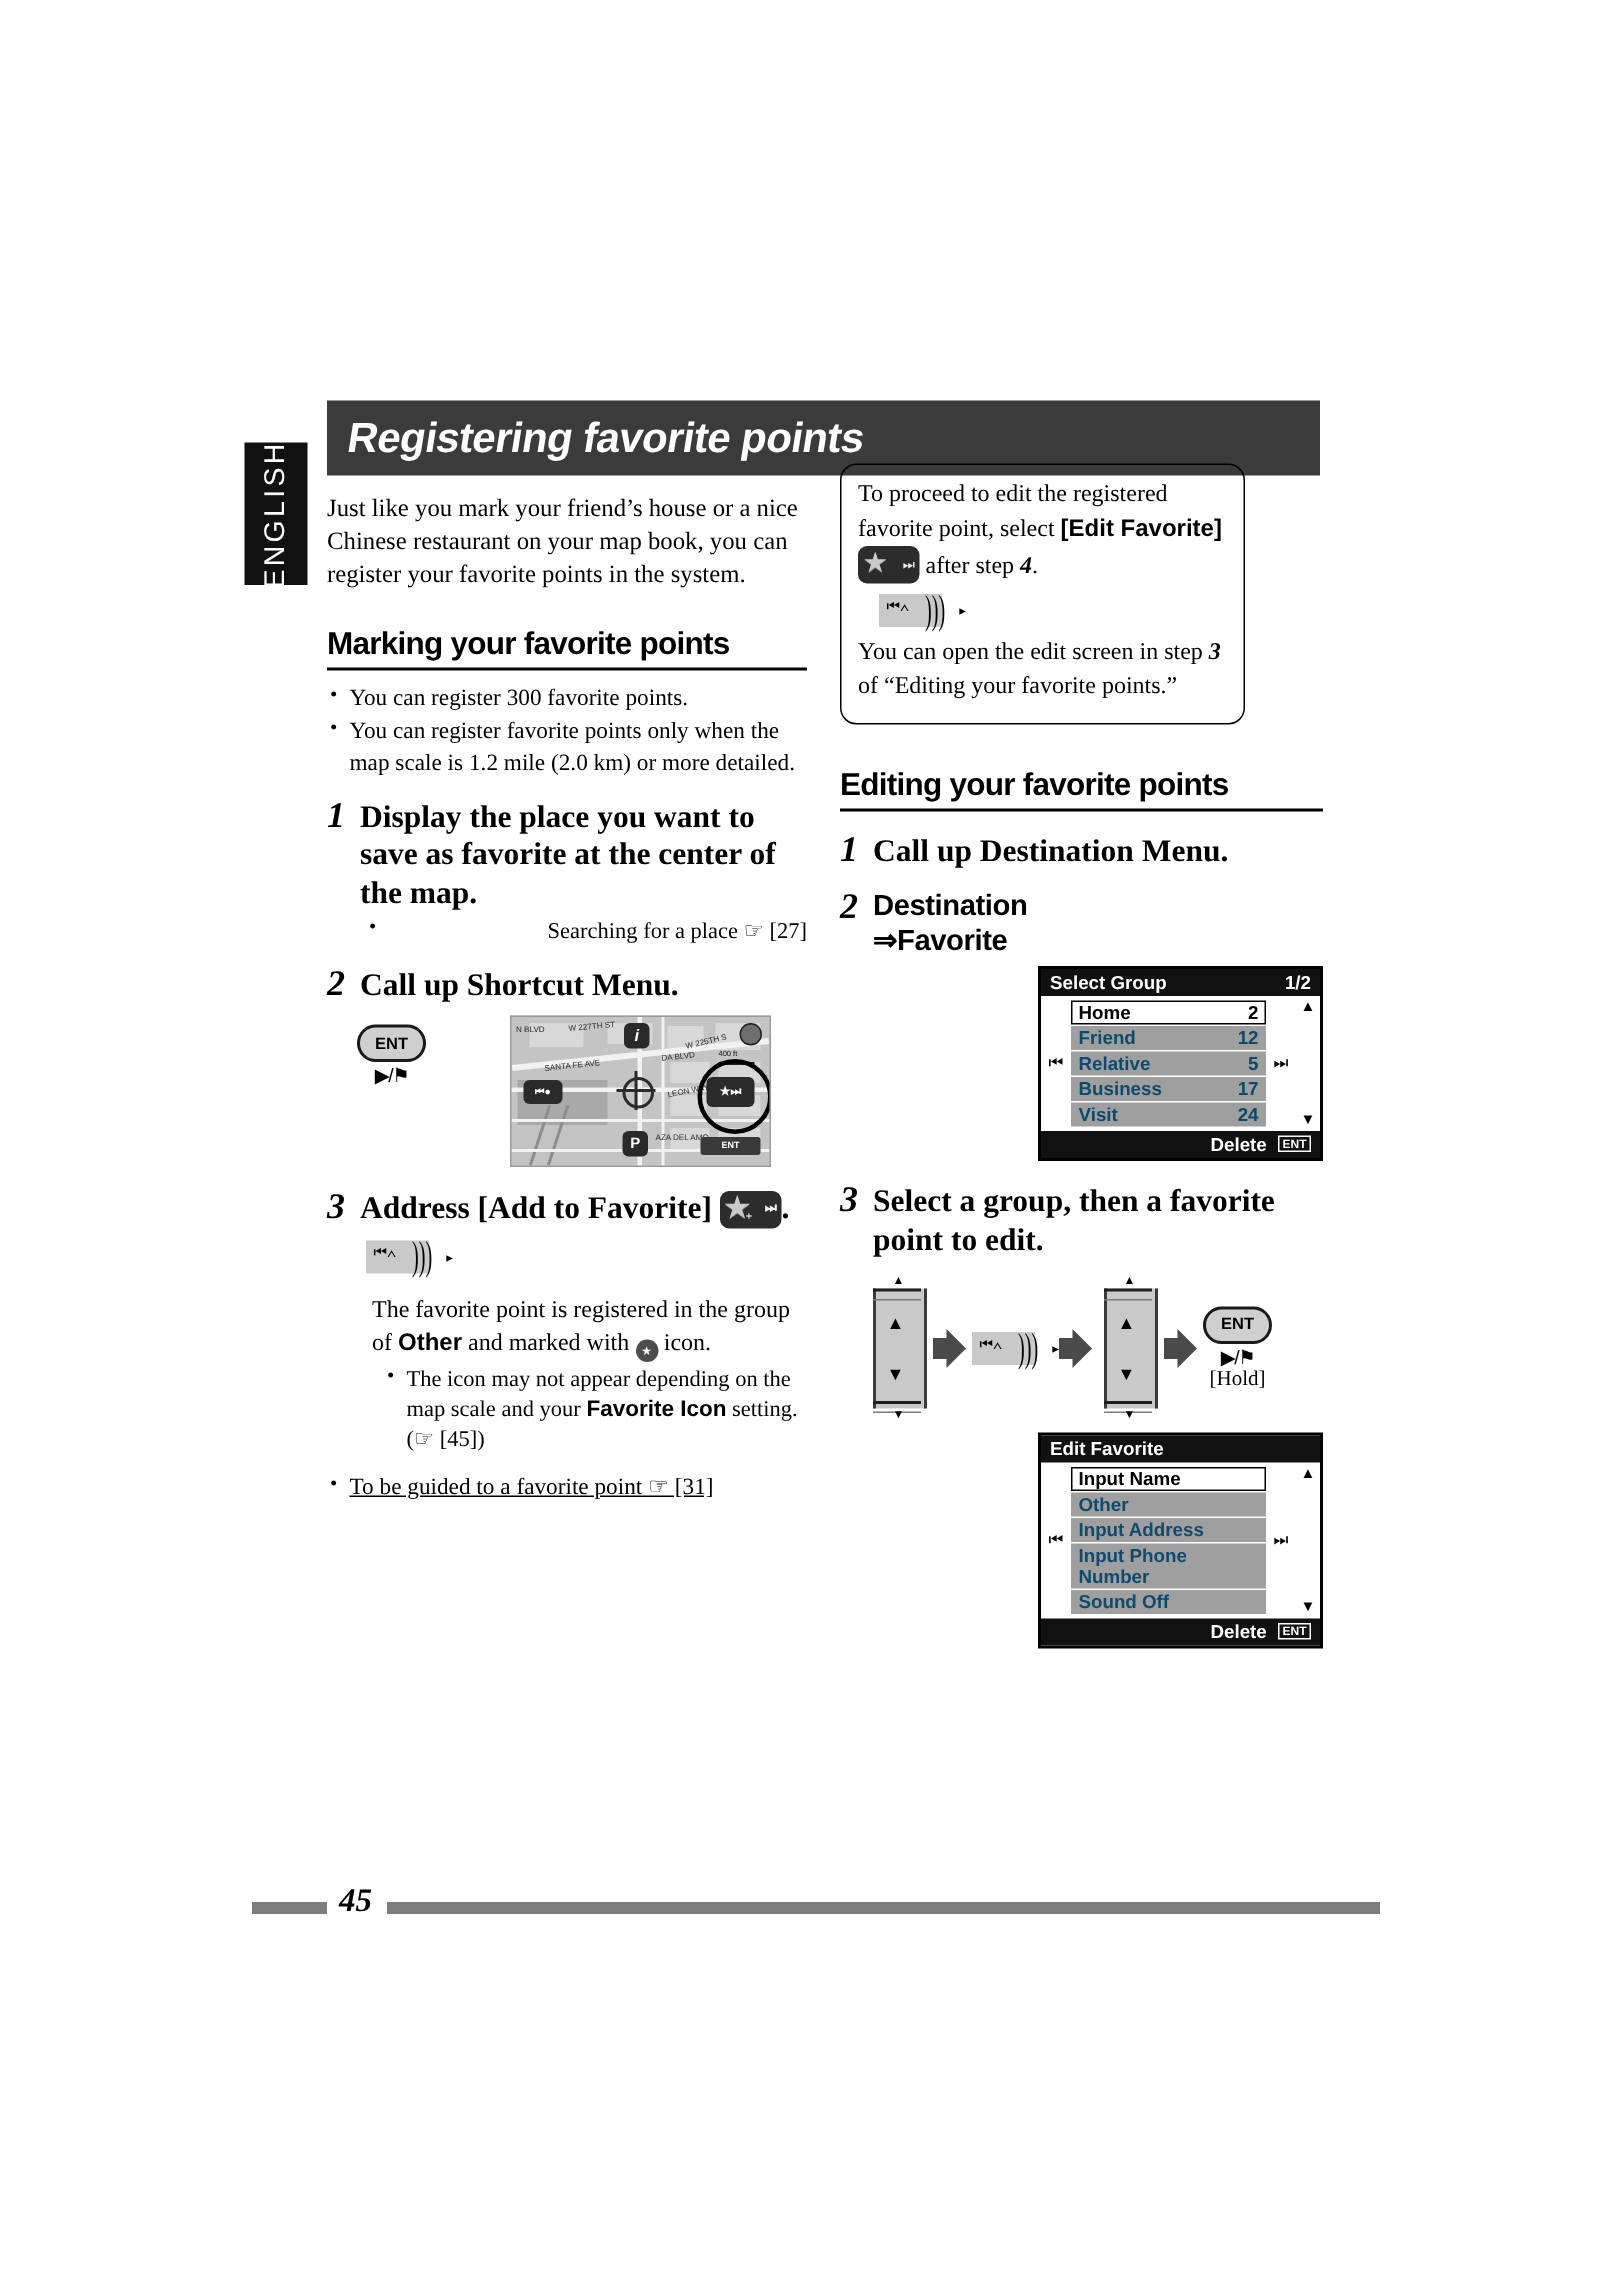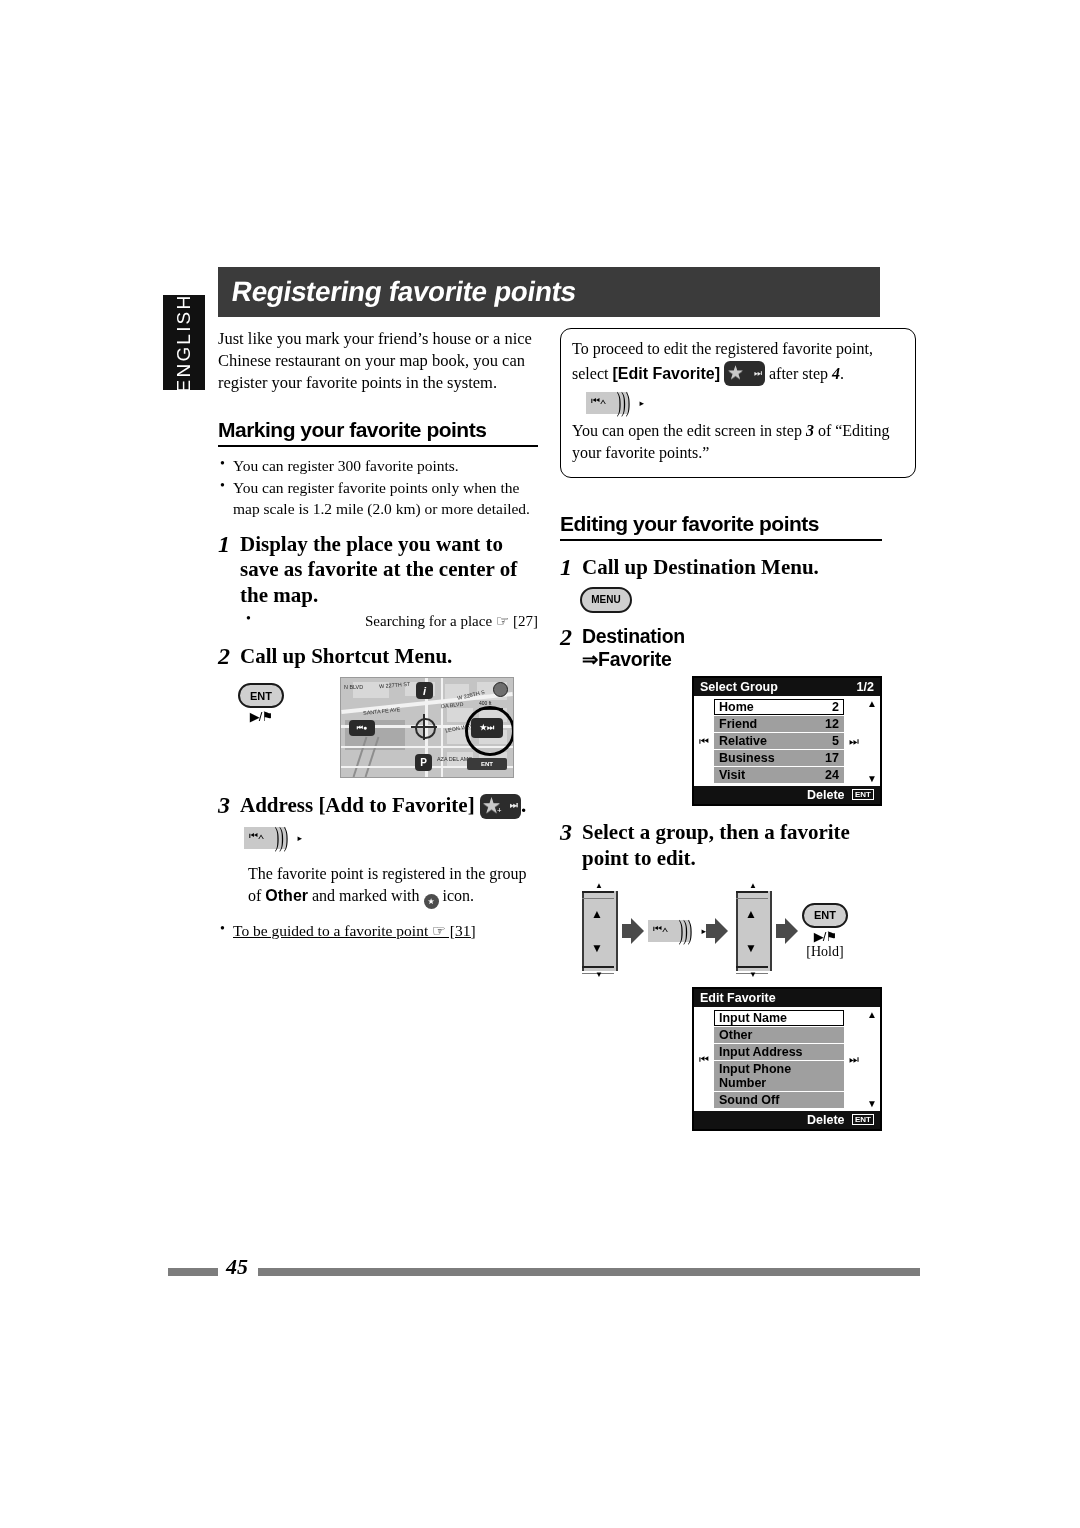--- a/index.html
+++ b/index.html
@@ -43,21 +43,21 @@
   
   .step{display:flex;align-items:flex-start;margin-top:10px;}
   .step .num{font-family:"Liberation Serif", serif;font-weight:700;
              font-style:italic;font-size:24px;line-height:1;width:22px;
              flex:0 0 22px;}
   .step .txt{font-size:21px;font-weight:700;line-height:1.22;}
   .step .txt.sans{font-family:"Liberation Sans", sans-serif;font-size:19.5px;
              letter-spacing:-0.3px;}
 
   
-  .notebox{position:absolute;left:560px;top:328px;width:356px;
+  .notebox{position:absolute;left:560px;top:309px;width:270px;
            border:1.6px solid #000;border-radius:11px;padding:9px 11px 10px;
            box-sizing:border-box;}
   .notebox p{margin:0 0 2px;font-size:16px;line-height:1.42;}
 
   
   .ent-btn{width:46px;height:25px;border-radius:13px;background:#cfcfcf;
       border:2px solid #1a1a1a;display:flex;align-items:center;
       justify-content:center;font-family:"Liberation Sans", sans-serif;
       font-weight:700;font-size:11px;color:#000;box-sizing:border-box;}
   .ent-sub{font-size:13px;text-align:center;letter-spacing:-1px;margin-top:1px;
@@ -111,21 +111,21 @@
   .lcd{width:190px;border:2px solid #000;background:#fff;box-sizing:border-box;
        font-family:"Liberation Sans", sans-serif;}
   .lcd .tbar{background:#111;color:#fff;font-weight:700;font-size:12.5px;
        padding:2px 6px;display:flex;justify-content:space-between;}
   .lcd .mid{display:flex;align-items:stretch;}
   .lcd .side{width:20px;display:flex;align-items:center;justify-content:center;
        font-size:11px;color:#000;}
   .lcd .rows{flex:1;padding:2px 0;}
   .lcd .row{display:flex;justify-content:space-between;font-weight:700;
        font-size:12.5px;padding:1px 5px;margin:1px 0;background:#9f9f9f;
-       color:#000000;}
+       color:#0c4a6e;}
   .lcd .row.sel{background:#fff;color:#000;border:1.5px solid #000;
        padding:0px 4px;}
   .lcd .bbar{background:#111;color:#fff;font-weight:700;font-size:12.5px;
        padding:2px 6px;text-align:right;}
   .lcd .bbar .ent{display:inline-block;border:1px solid #fff;font-size:8px;
        padding:0 2px;margin-left:4px;vertical-align:2px;}
   .lcd .arrows{width:16px;display:flex;flex-direction:column;
        justify-content:space-between;align-items:center;padding:2px 0;
        font-size:10px;}
 
@@ -266,20 +266,27 @@
     </div>
 
     <p class="body" style="margin:14px 0 0 30px;font-size:16px;">
       <span>The favorite point is registered in the group of</span>
       <b class="sans">Other</b>
       <span>and marked with</span>
       <span style="display:inline-block;width:15px;height:15px;border-radius:50%;background:#4d4d4d;color:#fff;font-size:8px;text-align:center;line-height:15px;vertical-align:-3px;">★</span>
       <span>icon.</span>
     </p>
 
+    <ul class="bul sm" style="margin:2px 0 0 38px;">
+      <li>
+        <span>The icon may not appear depending on the map scale and your</span>
+        <b class="sans">Favorite Icon</b>
+        <span>setting. (☞ [45])</span>
+      </li>
+    </ul>
 
     <ul class="bul" style="margin-top:12px;text-decoration:underline;">
       <li>To be guided to a favorite point ☞ [31]</li>
     </ul>
   </div>
 
   <div class="notebox">
     <p>
       <span>To proceed to edit the registered favorite point, select</span>
       <b class="sans">[Edit Favorite]</b>
@@ -304,23 +311,20 @@
     </p>
   </div>
 
   <div style="position:absolute;left:560px;top:512px;width:322px;">
     <h2 class="sect">Editing your favorite points</h2>
 
     <div class="step" style="margin-top:14px;">
       <div class="num">1</div>
       <div class="txt">Call up Destination Menu.</div>
     </div>
-    <div style="margin:6px 0 0 20px;">
-      <div class="menu-btn">MENU</div>
-    </div>
 
     <div class="step" style="margin-top:12px;">
       <div class="num">2</div>
       <div class="txt sans">
         <div>Destination</div>
         <div>⇒Favorite</div>
       </div>
     </div>
 
     <div style="display:flex;justify-content:flex-end;margin-top:4px;">

